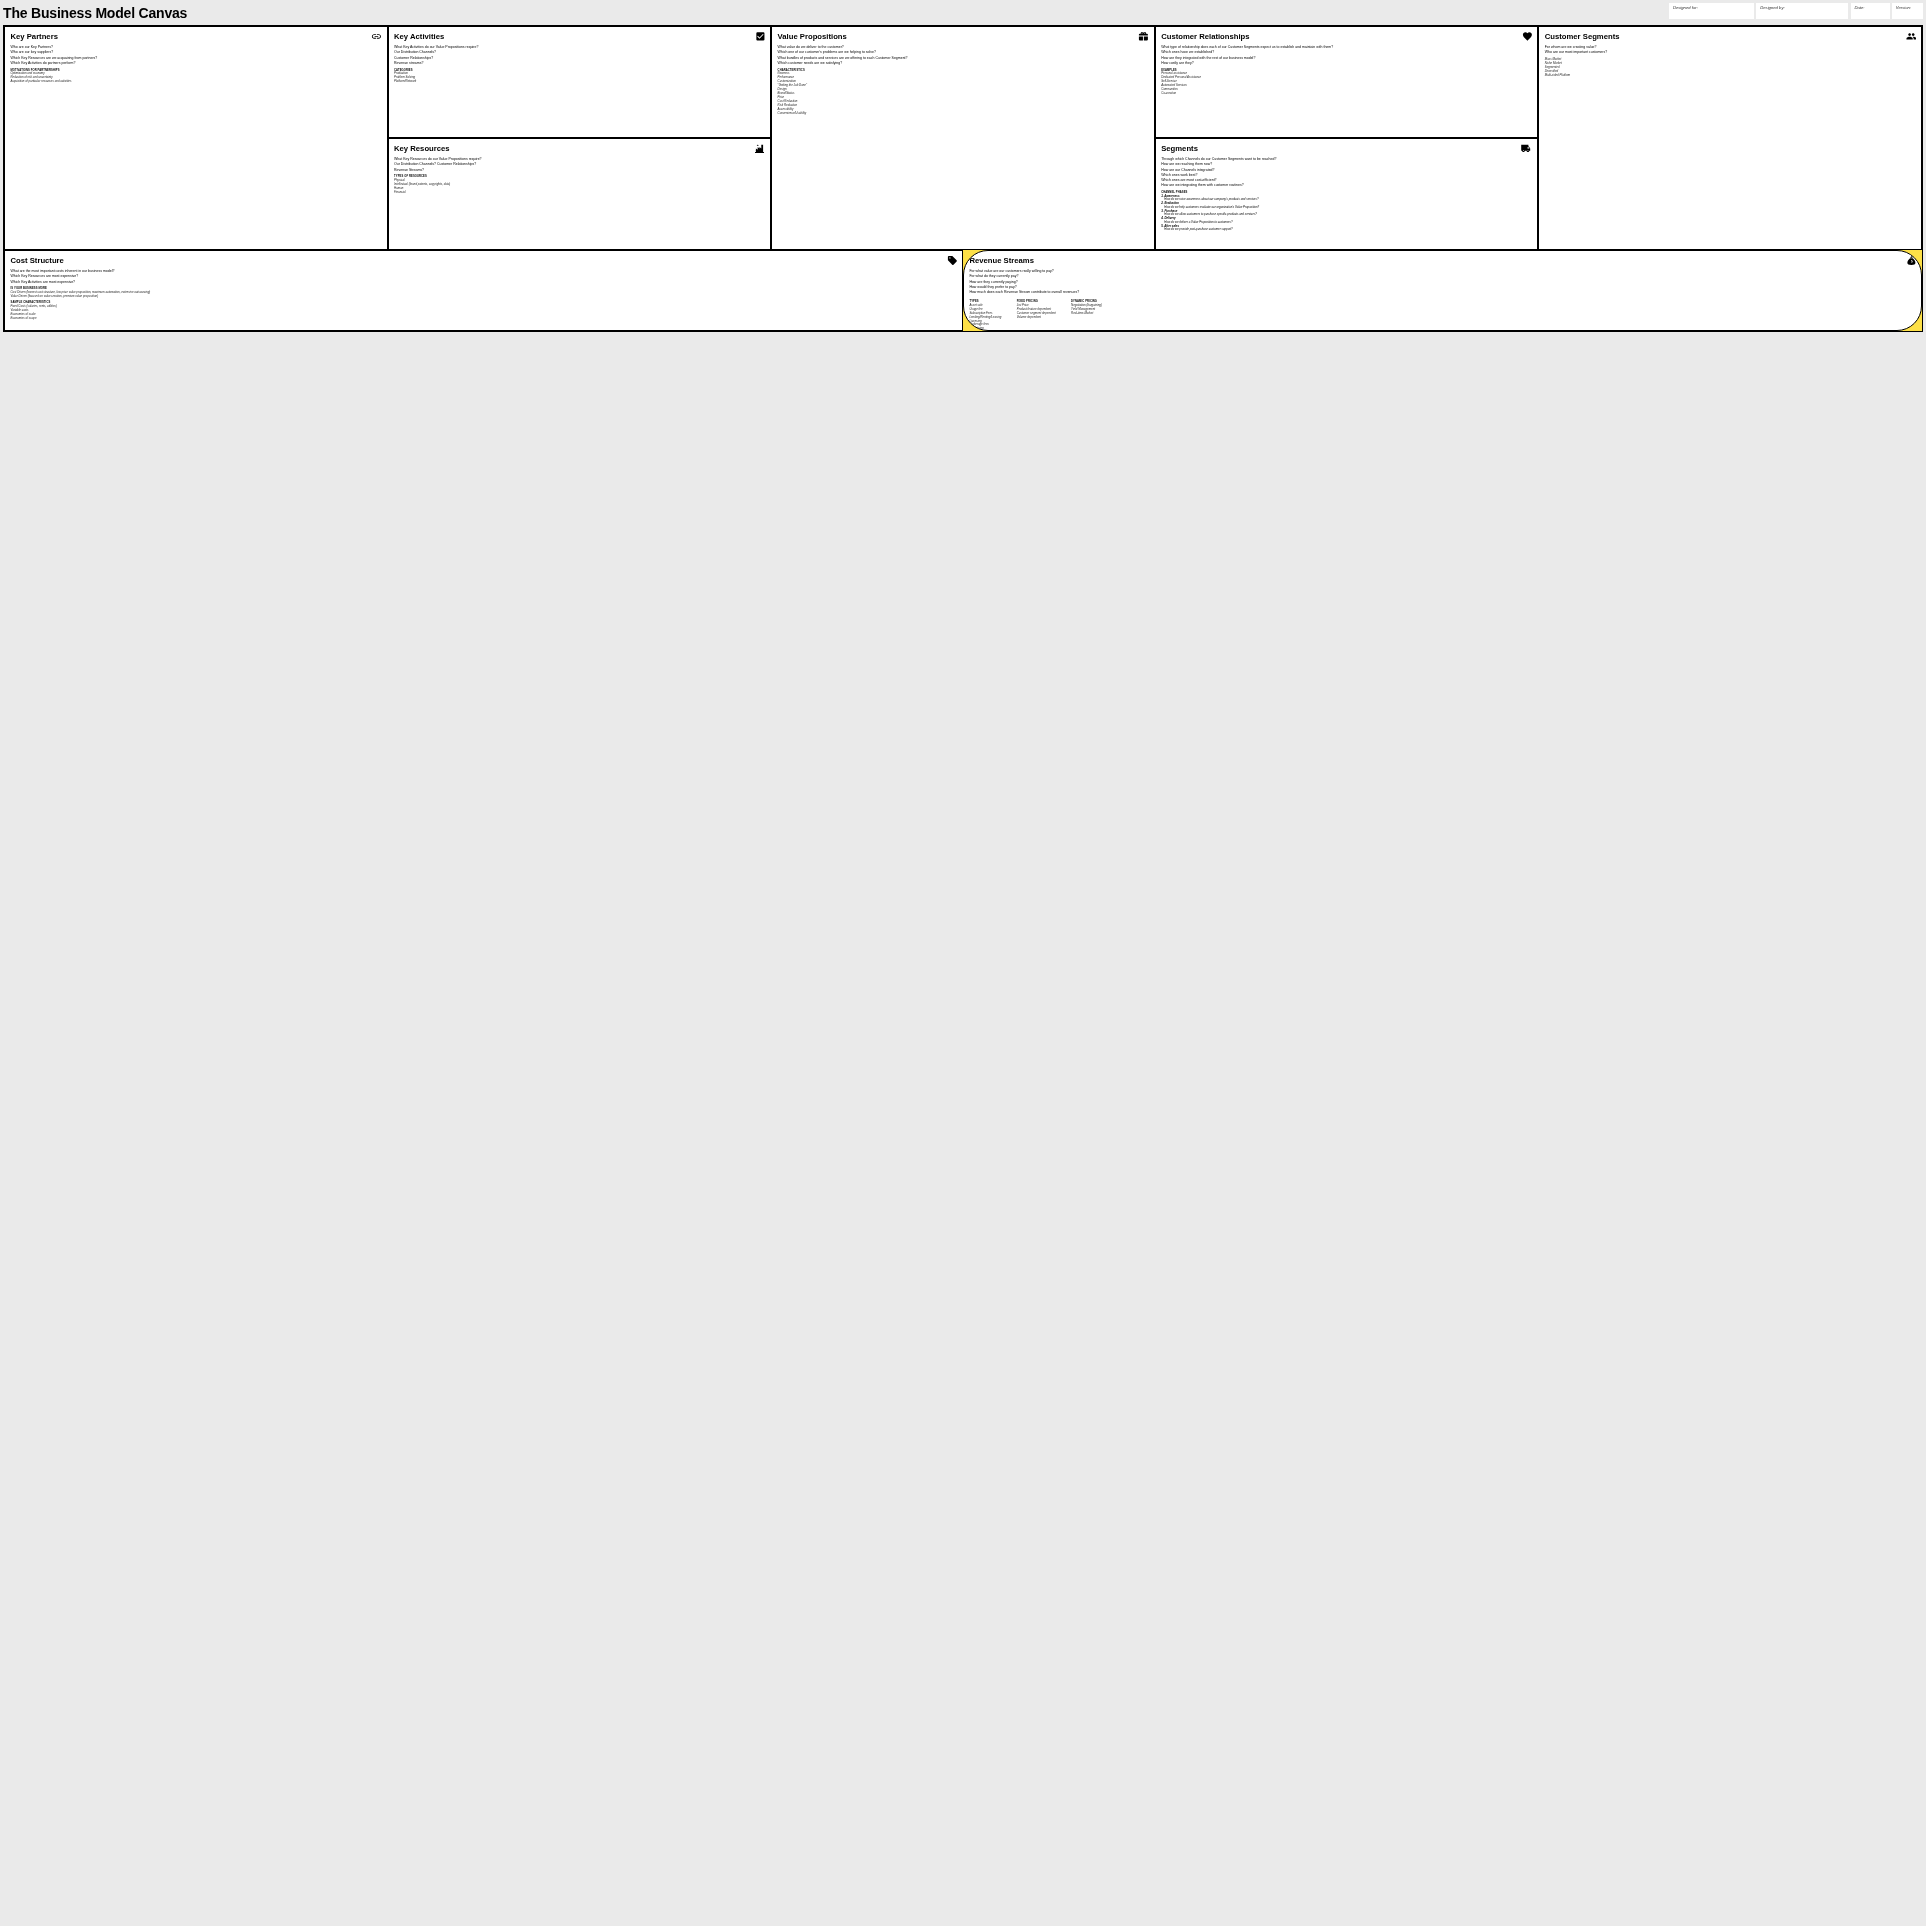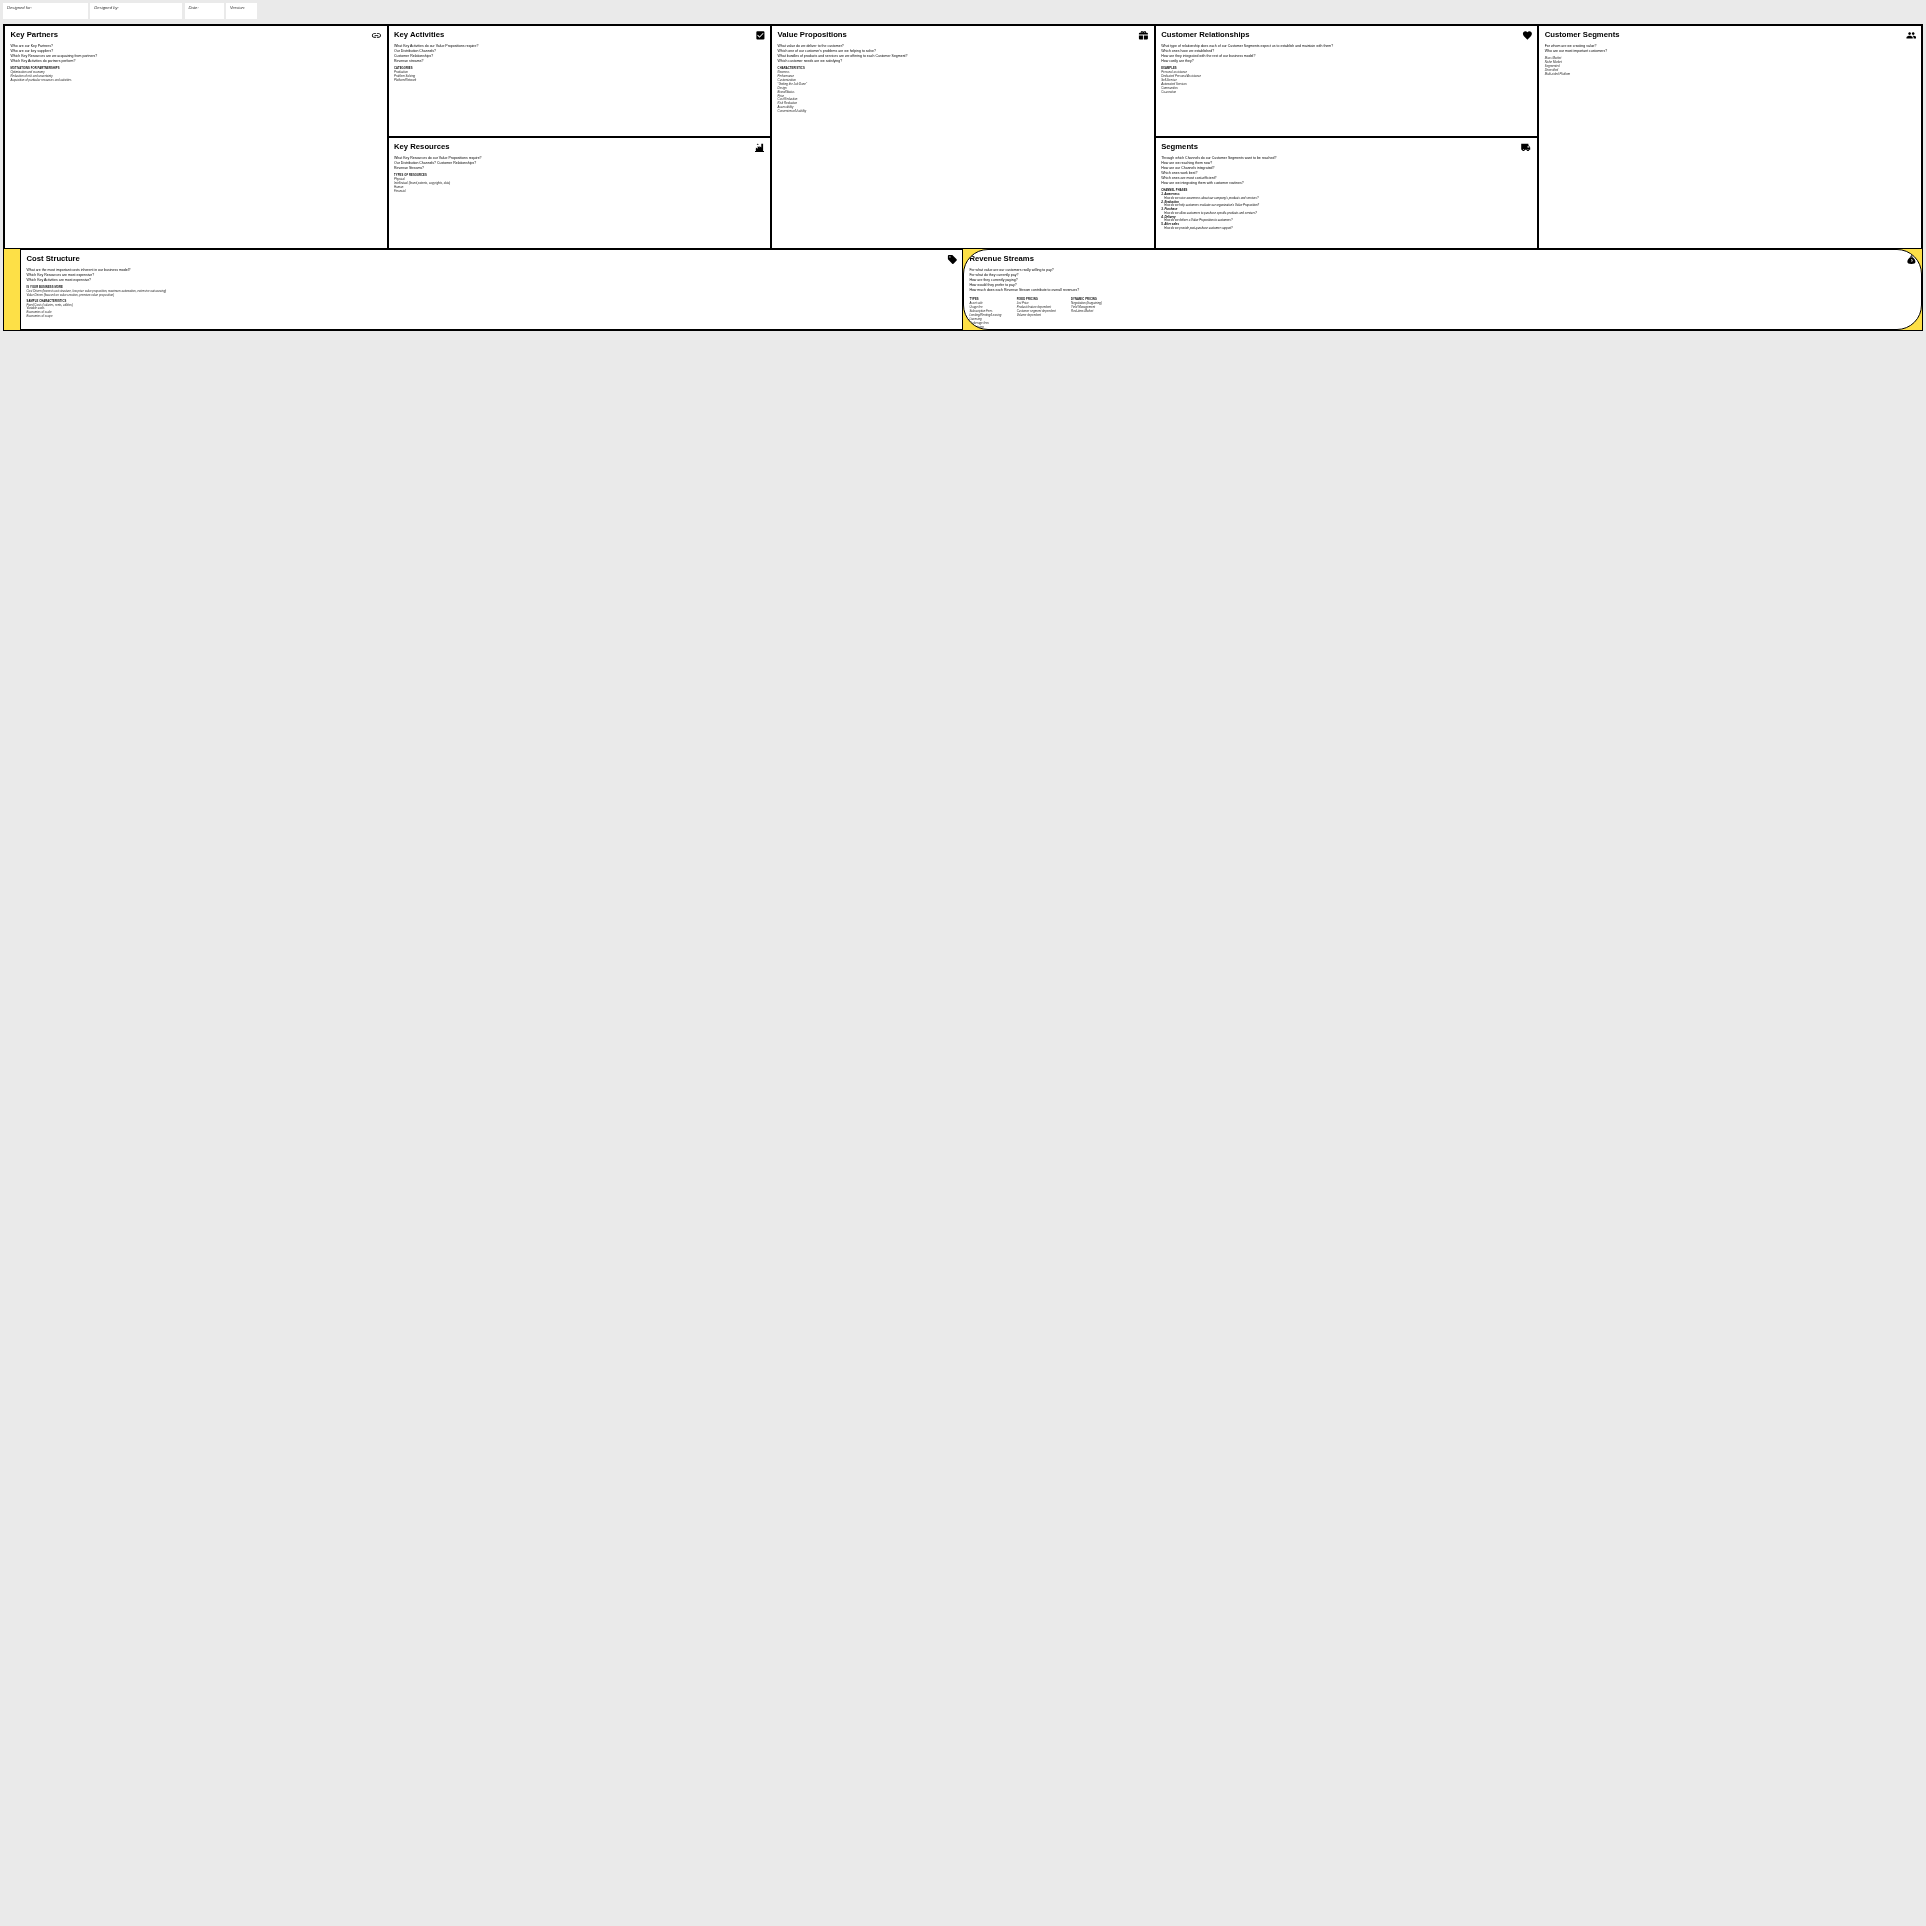--- a/index.html
+++ b/index.html
@@ -57,21 +57,21 @@
     background: #fff;
     overflow: hidden;
   }
   .cell-kp { grid-area: kp; }
   .cell-ka { grid-area: ka; }
   .cell-vp { grid-area: vp; }
   .cell-cr { grid-area: cr; }
   .cell-cs { grid-area: cs; }
   .cell-kr { grid-area: kr; }
   .cell-ch { grid-area: ch; }
-  .cell-co { grid-area: co; margin-left: 16px; }
+  .cell-co { grid-area: co; }
   .cell-rs { grid-area: rs; border-radius: 25px; }
 
   .cell h2 {
     font-size: 7.7px;
     font-weight: 600;
     margin-bottom: 4.6px;
     padding-right: 15.4px;
   }
   .cell .icon {
     position: absolute;
@@ -109,20 +109,21 @@
   .phase-list .phase-name { font-style: italic; font-weight: 600; }
   .phase-list .phase-q { font-style: italic; padding-left: 3.1px; display:block; }
 
   .rs-cols { display: flex; gap: 15.4px; }
   .rs-col { flex: 0 0 auto; }
 </style>
 </head>
 <body>
 
 <div class="header-row">
+  <h1 class="main-title">The Business Model Canvas</h1>
   <div class="meta-boxes">
     <div class="meta-box meta-designed-for">Designed for:</div>
     <div class="meta-box meta-designed-by">Designed by:</div>
     <div class="meta-box meta-date">Date:</div>
     <div class="meta-box meta-version">Version:</div>
   </div>
 </div>
 
 <div class="canvas">
 

